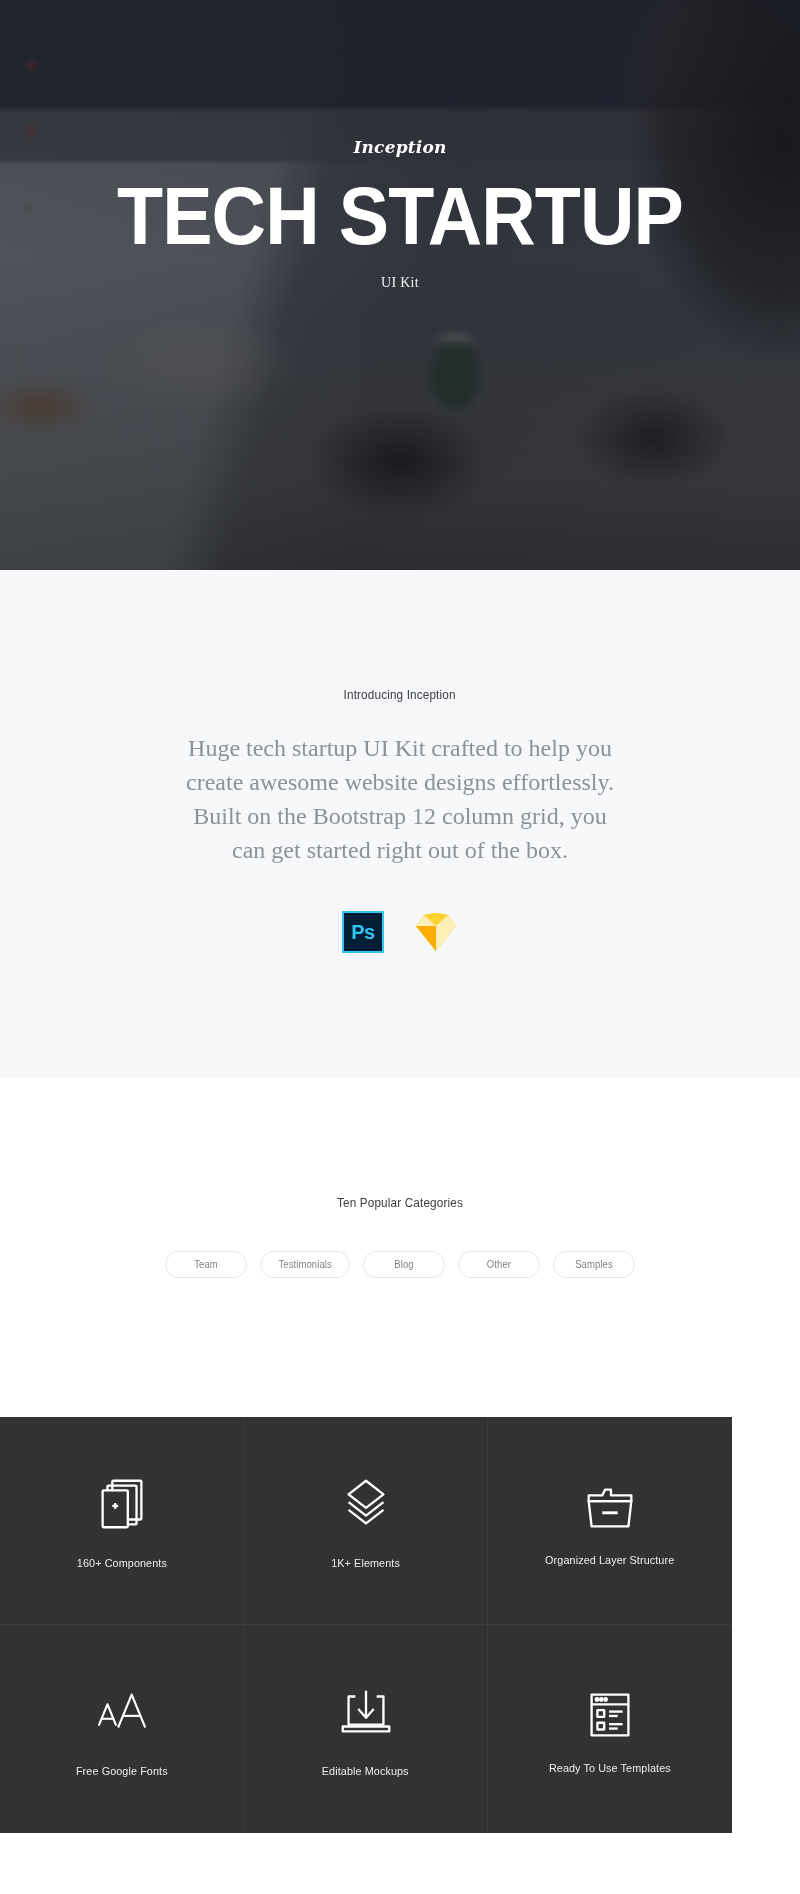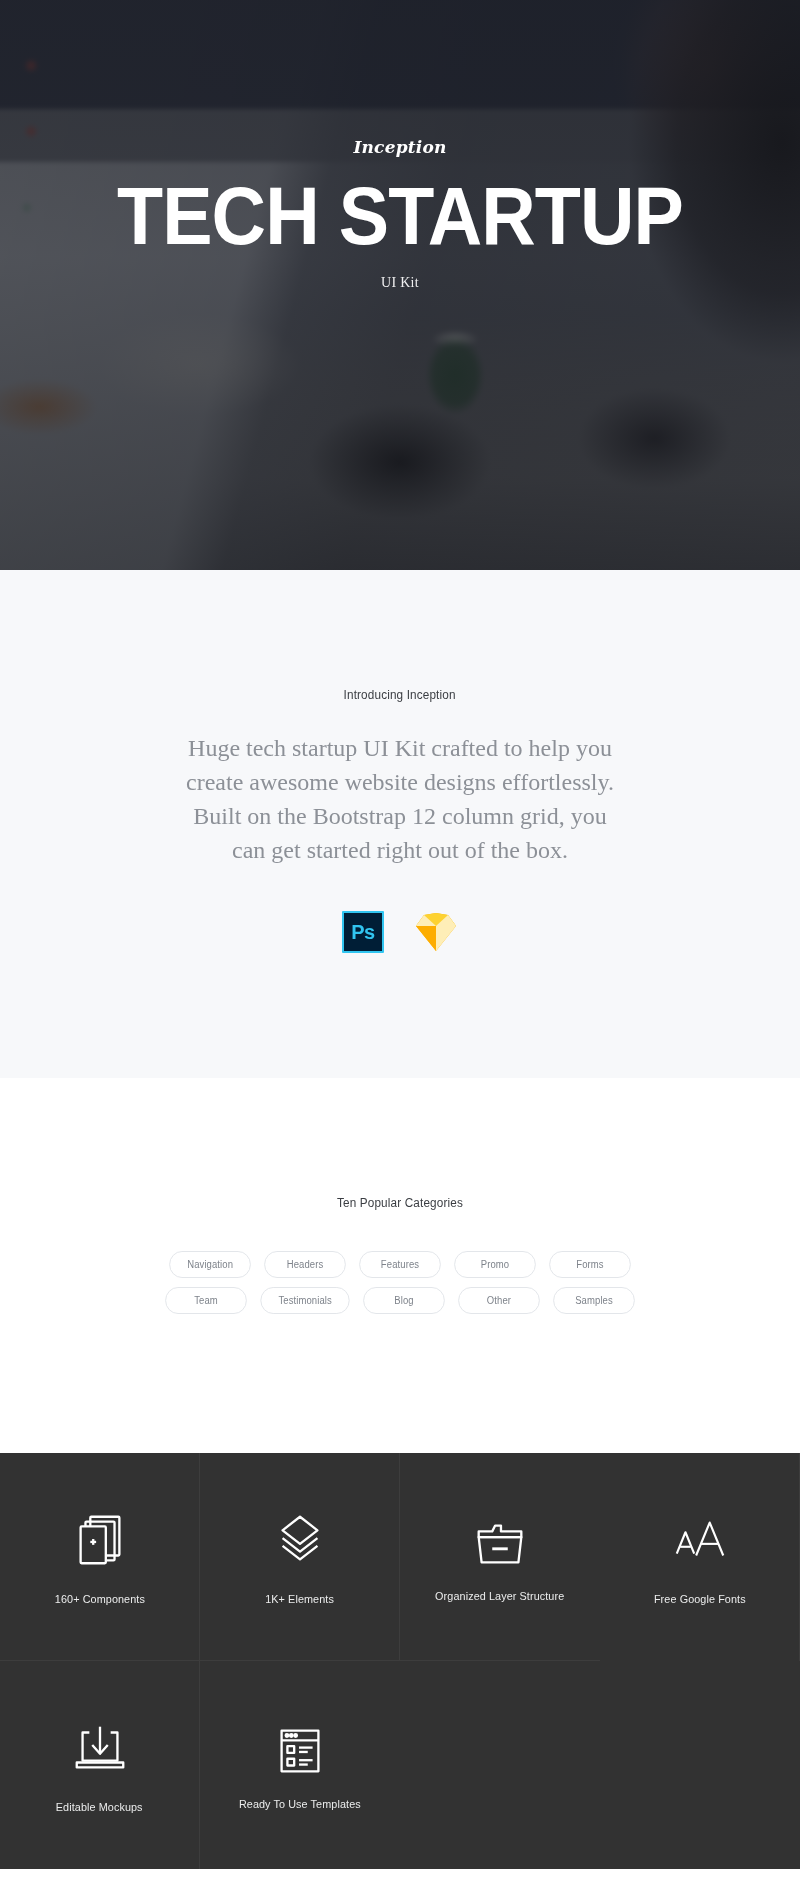--- a/index.html
+++ b/index.html
@@ -161,23 +161,23 @@
     color: #7e838b;
     letter-spacing: .1px;
     white-space: nowrap;
     line-height: 1.1;
     transform: scaleX(.95);
   }
 
   
   .features {
     background: #323232;
-    width: 800px;
+    width: 732px;
     display: grid;
-    grid-template-columns: repeat(4, 1fr);
+    grid-template-columns: repeat(3, 1fr);
   }
   .feature {
     position: relative;
     height: 208px;
     display: flex;
     flex-direction: column;
     align-items: center;
     justify-content: center;
     gap: 22px;
     border-right: 1px solid #3d3d3d;
@@ -224,27 +224,20 @@
         <polygon points="10,4 22,15 2,15" fill="#feeeb7"></polygon>
         <polygon points="34,4 42,15 22,15" fill="#feeeb7"></polygon>
       </svg>
     </div>
   </section>
 
   <section class="section sec-cats">
     <div class="eyebrow">Ten Popular Categories</div>
 
     <div class="pills-wrap">
-      <div class="pill-row">
-        <div class="pill">Navigation</div>
-        <div class="pill">Headers</div>
-        <div class="pill">Features</div>
-        <div class="pill">Promo</div>
-        <div class="pill">Forms</div>
-      </div>
       <div class="pill-row">
         <div class="pill">Team</div>
         <div class="pill">Testimonials</div>
         <div class="pill">Blog</div>
         <div class="pill">Other</div>
         <div class="pill">Samples</div>
       </div>
     </div>
   </section>
 

